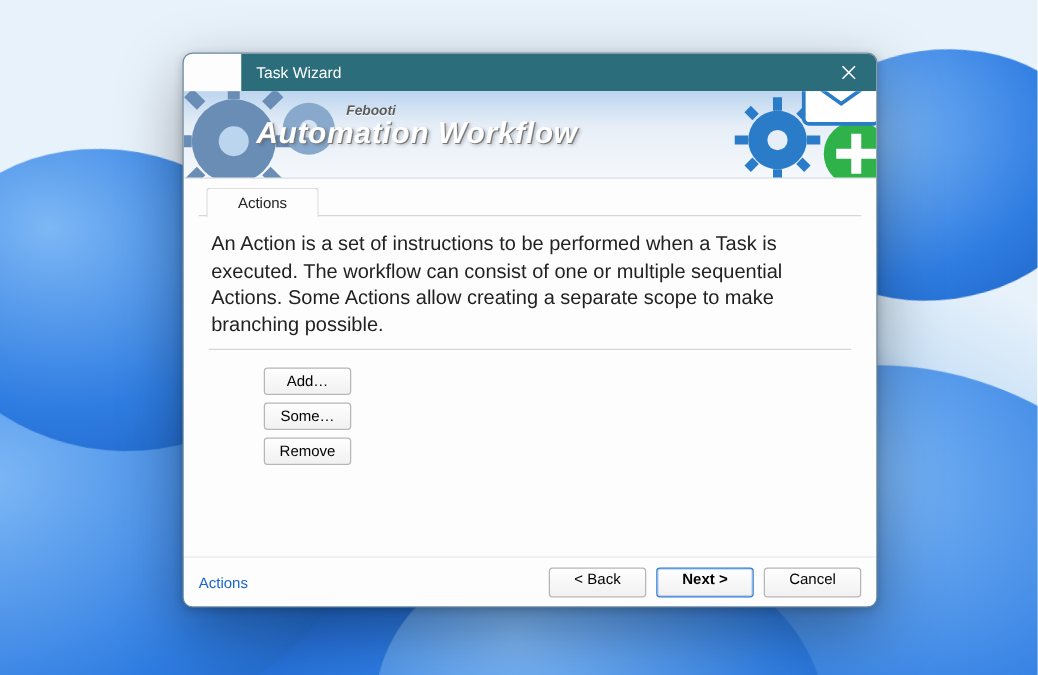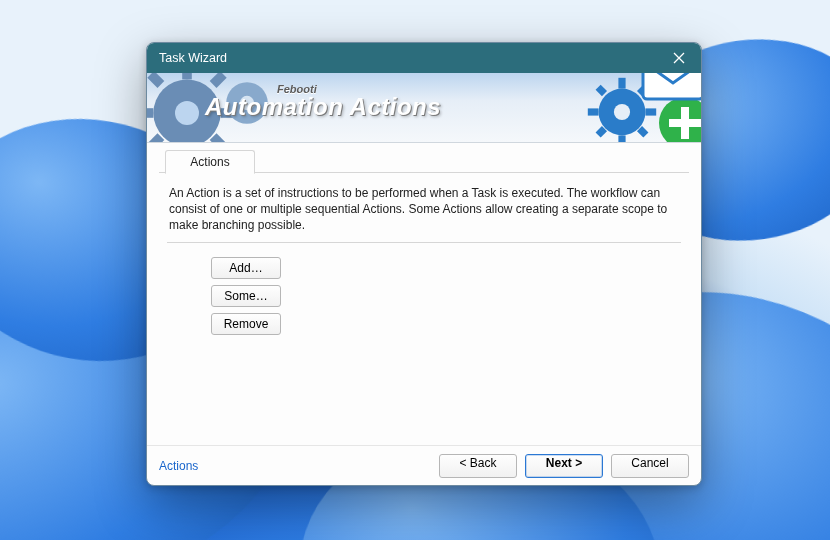--- a/index.html
+++ b/index.html
@@ -37,20 +37,21 @@
     flex-direction: column;
   }
   .titlebar {
     height: 30px;
     background: #2c6d7c;
     color: #fff;
     display: flex;
     align-items: center;
     padding: 0 0 0 12px;
     font-size: 12.5px;
+    margin-left: 46px;
   }
   .titlebar .title { flex: 1; }
   .closebtn {
     width: 44px; height: 30px;
     display: flex; align-items: center; justify-content: center;
     cursor: default;
   }
   .closebtn svg { display: block; }
   .banner {
     height: 70px;
@@ -103,21 +104,21 @@
     display: flex; align-items: center; justify-content: center;
     z-index: 2;
   }
   .tab-panel {
     position: absolute;
     left: 12px; right: 12px;
     top: 30px; bottom: 0;
     padding: 8px 8px 8px 8px;
   }
   .desc {
-    font-size: 12px;
+    font-size: 16px;
     line-height: 1.35;
     padding: 4px 2px 8px 2px;
   }
   .hr {
     height: 1px;
     background: #d6d6d6;
     margin: 0 0 8px 0;
   }
   .workflow-row {
     display: flex;
@@ -250,21 +251,21 @@
       <svg style="position:absolute; right:-12px; top:22px;" width="56" height="56" viewBox="0 0 56 56">
         <circle cx="28" cy="28" r="26" fill="#2fb24a"></circle>
         <rect x="24" y="12" width="8" height="32" fill="#fff"></rect>
         <rect x="12" y="24" width="32" height="8" fill="#fff"></rect>
       </svg>
       <svg style="position:absolute; right:-4px; top:-16px;" width="64" height="50" viewBox="0 0 64 50">
         <rect x="2" y="2" width="60" height="40" rx="4" fill="#fff" stroke="#2a7cc9" stroke-width="3"></rect>
         <path d="M4 6 L32 26 L60 6" fill="none" stroke="#2a7cc9" stroke-width="3"></path>
       </svg>
       <div class="brand-small">Febooti</div>
-      <div class="brand-large">Automation Actions</div>
+      <div class="brand-large">Automation Workflow</div>
     </div>
 
     <div class="body-area">
       <div class="tab-strip">
         <div class="tab">
           <span>Actions</span>
         </div>
       </div>
 
       <div class="tab-panel">

